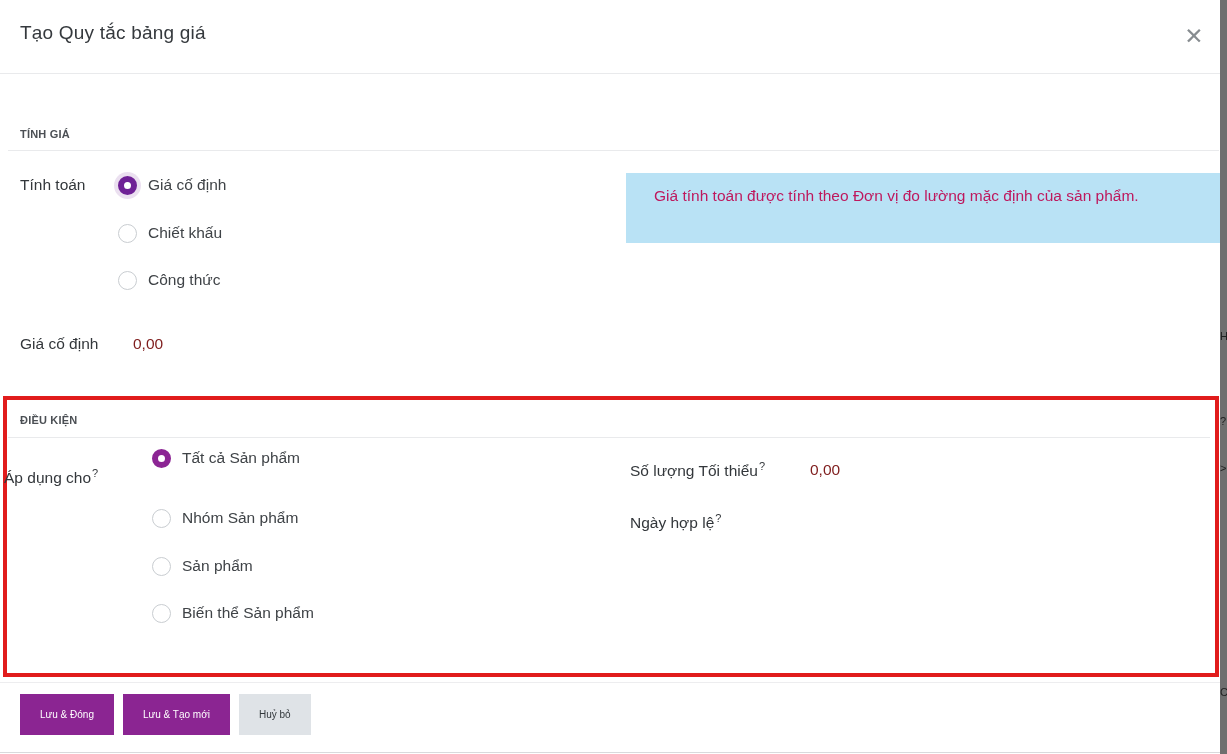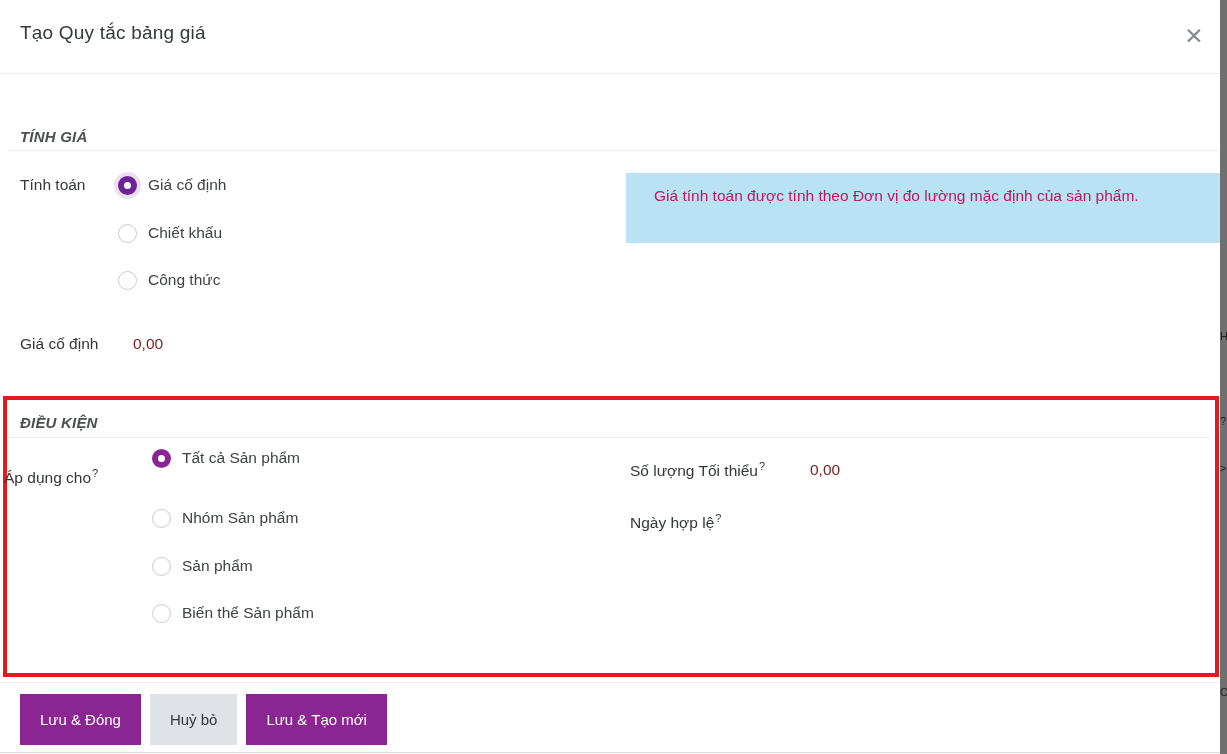--- a/index.html
+++ b/index.html
@@ -26,21 +26,21 @@
   .divider {
     height: 1px; background: #e9eaec;
   }
   .header-divider { left: 0; top: 73px; width: 1220px; }
   .section1-divider { left: 8px; top: 150px; width: 1211px; }
   .section2-divider { left: 8px; top: 437px; width: 1202px; }
   .footer-divider { left: 0; top: 682px; width: 1220px; background: #ededef; }
   .bottom-edge { left: 0; top: 752px; width: 1220px; background: #d9dadc; }
 
   .section-header {
-    font-size: 15px; font-weight: bold; color: #4b4f54; letter-spacing: .2px; font-style: italic;
+    font-size: 11px; font-weight: bold; color: #4b4f54; letter-spacing: .2px;
   }
   .s1-header { left: 20px; top: 128px; }
   .s2-header { left: 20px; top: 414px; }
 
   
   .row { display: flex; align-items: center; }
   .field-label { font-size: 15.5px; color: #33373b; }
   .option-label { font-size: 15.5px; color: #3f4347; }
   .value-text { font-size: 15.5px; color: #7f1d1d; }
   sup.help { font-size: 11px; color: #33373b; margin-left: 1px; }
@@ -70,22 +70,22 @@
 
   
   .red-rect {
     left: 3px; top: 396px; width: 1216px; height: 281px;
     border: 4px solid #e11c1c;
     pointer-events: none;
   }
 
   
   .btn {
-    height: 51px; display: inline-flex; align-items: center;
-    padding: 8px 20px; font-size: 15px; cursor: pointer;
+    height: 41px; display: inline-flex; align-items: center;
+    padding: 8px 20px; font-size: 10px; cursor: pointer;
     border: none; font-family: inherit;
   }
   .btn-primary { background: #8b2592; color: #ffffff; }
   .btn-secondary { background: #dfe3e7; color: #33383c; }
   .footer-bar { left: 20px; top: 694px; display: flex; gap: 9px; }
 
   
   .edge-strip {
     left: 1220px; top: 0; width: 7px; height: 754px;
     background: #6f6f6f; overflow: hidden;
@@ -150,22 +150,22 @@
 </div>
 
 <div class="abs field-label" style="left:630px; top:460px;"><span>Số lượng Tối thiểu</span><sup class="help">?</sup></div>
 <div class="abs value-text" style="left:810px; top:461px;">0,00</div>
 
 <div class="abs field-label" style="left:630px; top:512px;"><span>Ngày hợp lệ</span><sup class="help">?</sup></div>
 
 <div class="abs divider footer-divider"></div>
 <div class="abs footer-bar">
   <button class="btn btn-primary">Lưu &amp; Đóng</button>
+  <button class="btn btn-primary">Lưu &amp; Tạo mới</button>
   <button class="btn btn-secondary">Huỷ bỏ</button>
-  <button class="btn btn-primary">Lưu &amp; Tạo mới</button>
 </div>
 <div class="abs divider bottom-edge"></div>
 
 <div class="abs edge-strip">
   <span class="edge-fragment" style="top:330px;">H</span>
   <span class="edge-fragment" style="top:415px;">?</span>
   <span class="edge-fragment" style="top:462px;">&gt;</span>
   <span class="edge-fragment" style="top:686px;">C</span>
 </div>
 

